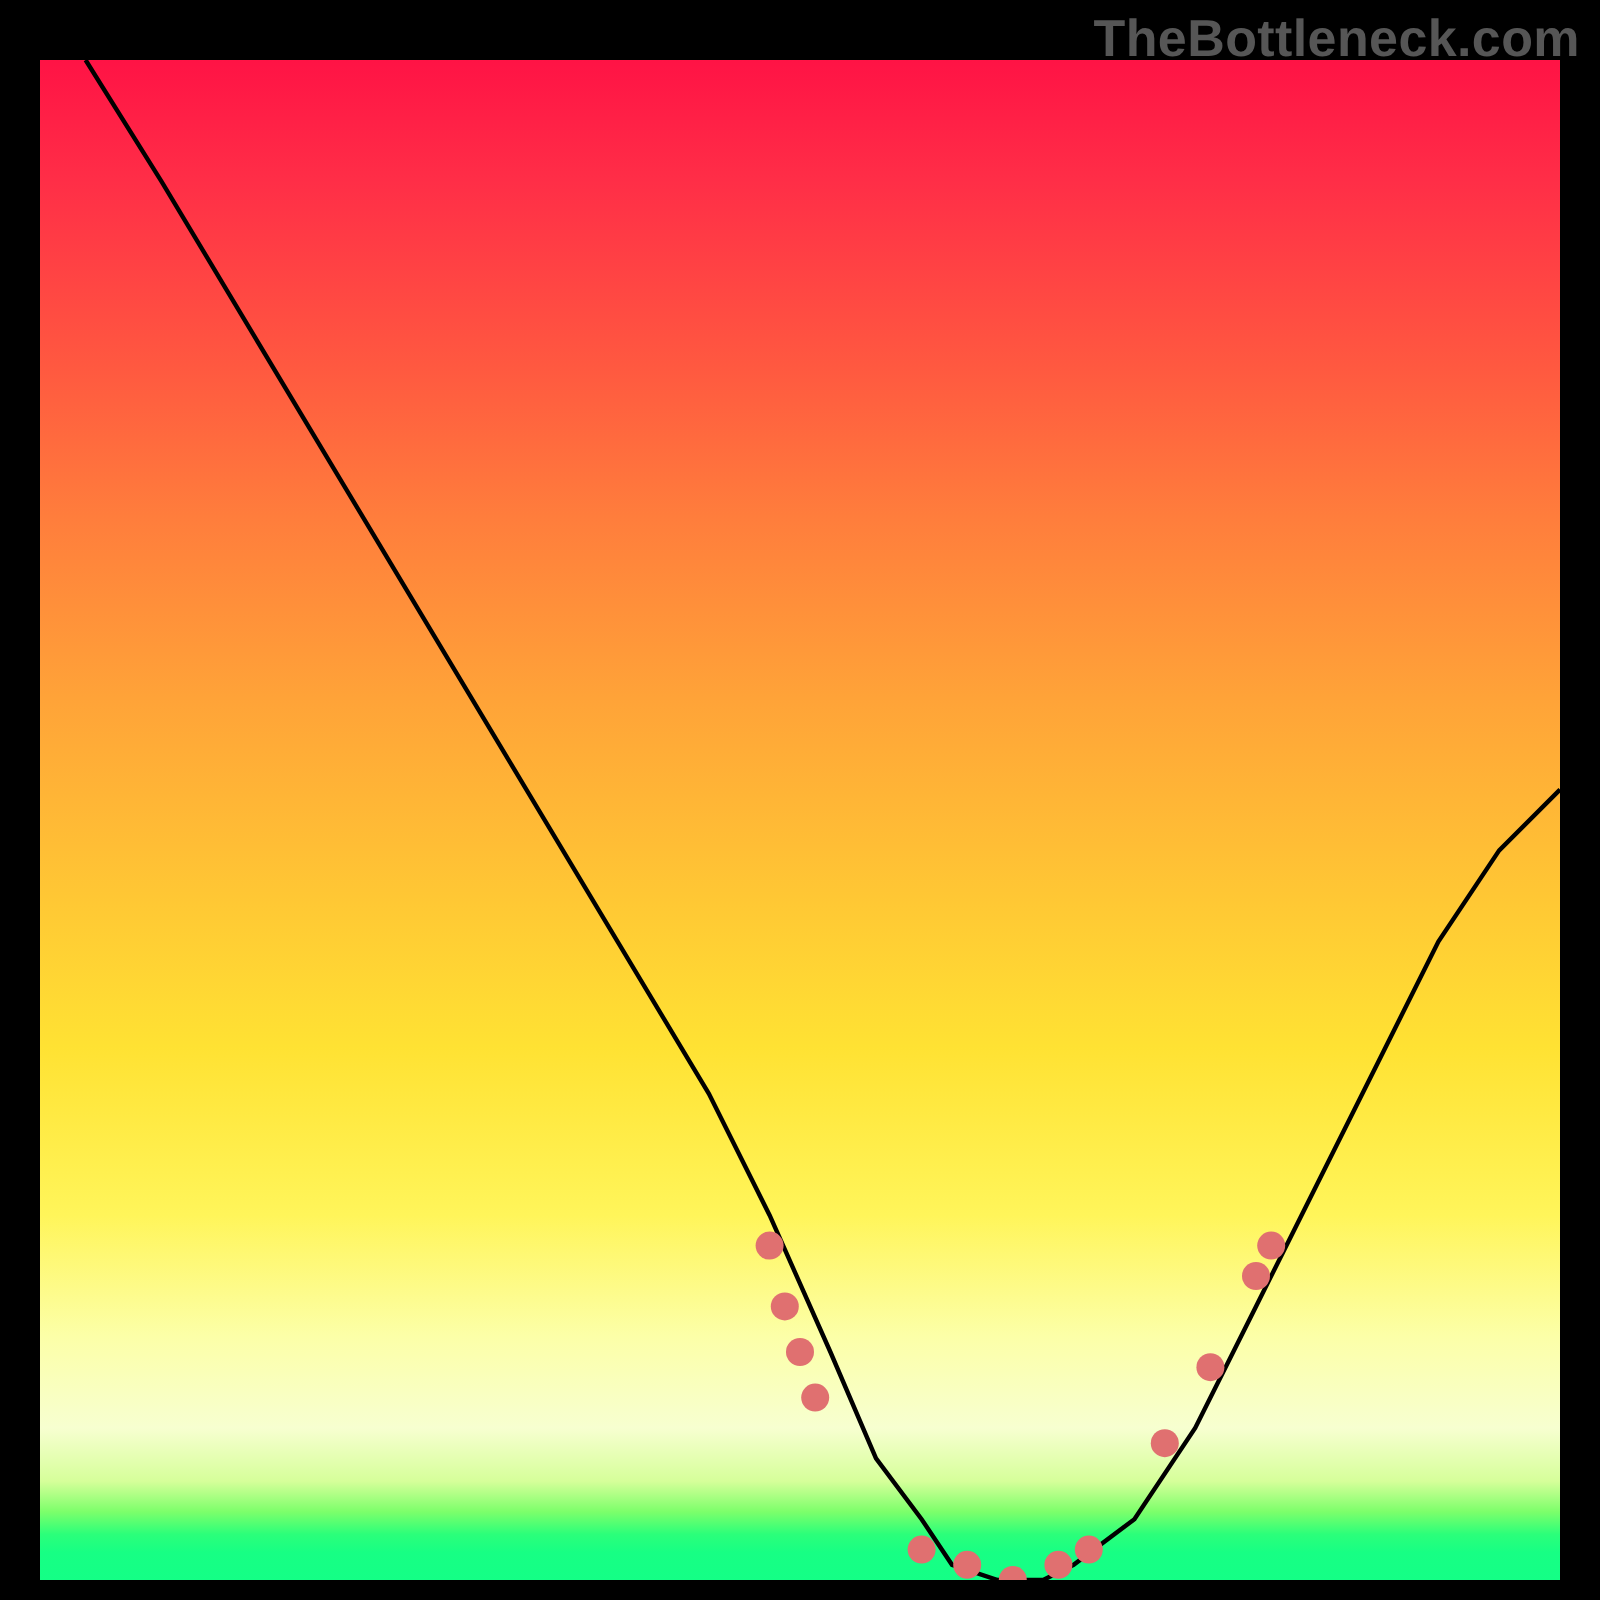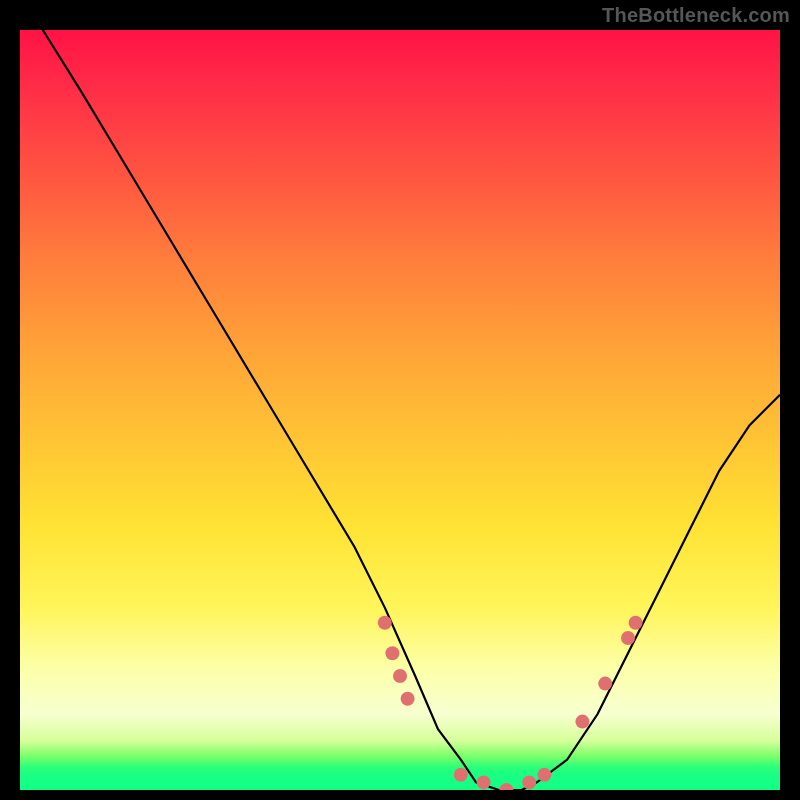--- a/index.html
+++ b/index.html
@@ -8,21 +8,21 @@
     position: relative;
     width: 800px;
     height: 800px;
     background: #000;
   }
   .attribution {
     position: absolute;
     top: 4px;
     right: 10px;
     font-family: Arial, Helvetica, sans-serif;
-    font-size: 20px;
+    font-size: 26px;
     font-weight: bold;
     color: #565656;
     letter-spacing: 0.2px;
   }
   .plot {
     position: absolute;
     left: 20px;
     top: 30px;
     width: 760px;
     height: 760px;

